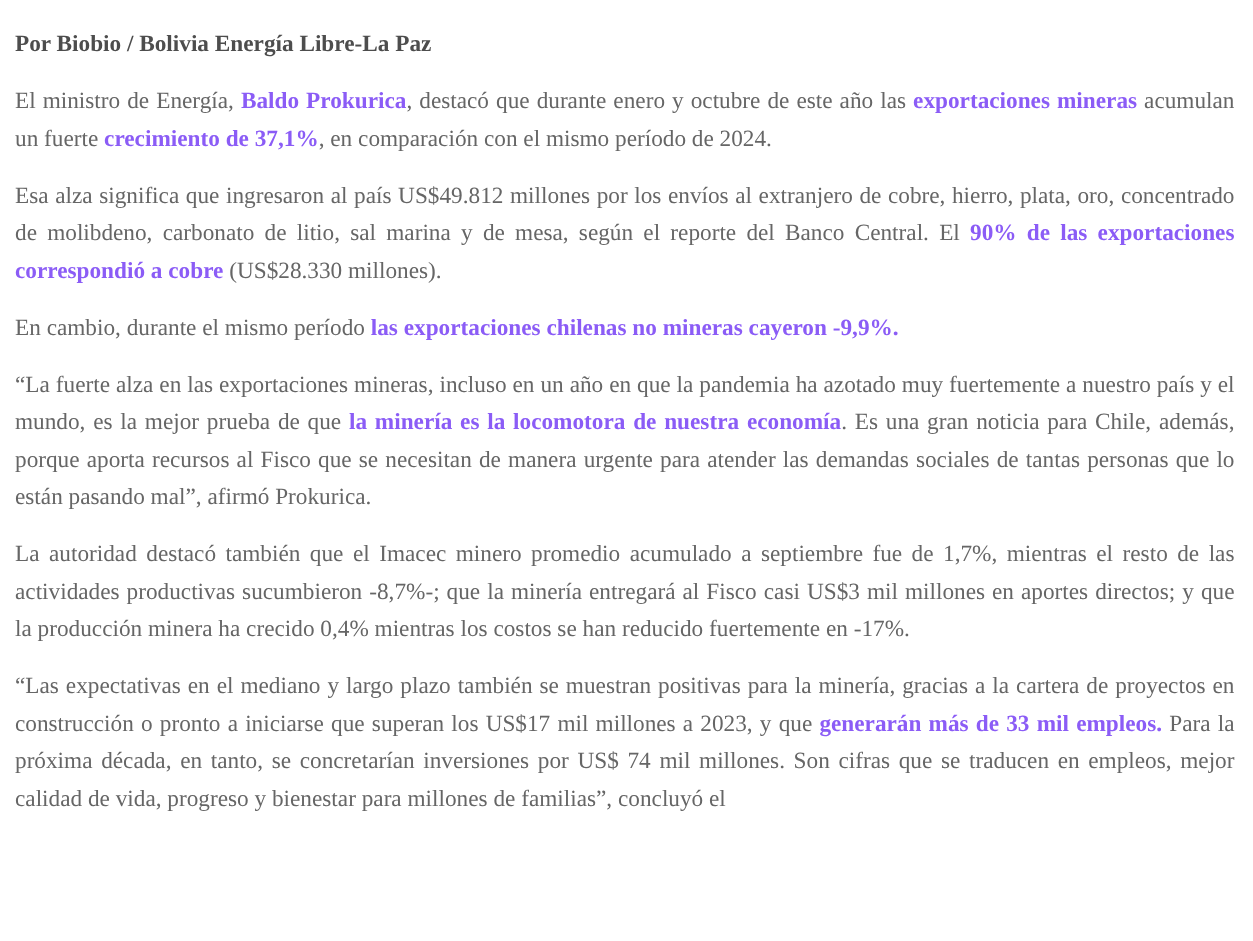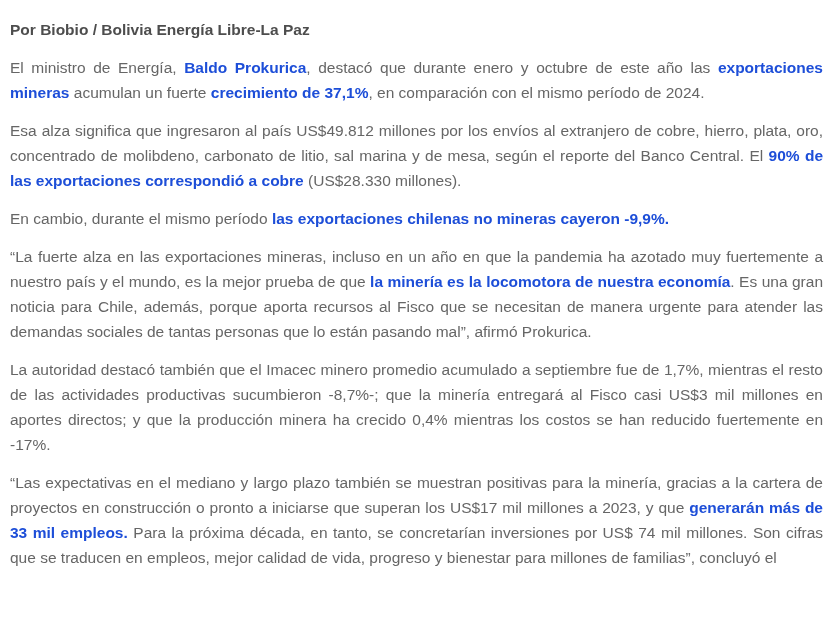--- a/index.html
+++ b/index.html
@@ -13,29 +13,30 @@
     font-size: 15.5px;
     line-height: 25px;
     color: #666666;
   }
   main.article {
     padding: 17px 12px 0 10px;
   }
   p {
     margin: 0 0 13px 0;
     text-align: justify;
+    font-family: Liberation Serif, serif;
   }
   p.byline {
     font-weight: 700;
     color: #4d4d4d;
     text-align: left;
   }
   .em {
     font-weight: 700;
-    color: #1d4ed8;
+    color: #8b5cf6;
   }
 </style>
 </head>
 <body>
 
 <main class="article">
   <p class="byline">Por Biobio / Bolivia Energía Libre-La Paz</p>
   <p class="para"><span>El ministro de Energía, </span><span class="em">Baldo Prokurica</span><span>, destacó que durante enero y octubre de este año las </span><span class="em">exportaciones mineras</span><span> acumulan un fuerte </span><span class="em">crecimiento de 37,1%</span><span>, en comparación con el mismo período de 2024.</span></p>
   <p class="para"><span>Esa alza significa que ingresaron al país US$49.812 millones por los envíos al extranjero de cobre, hierro, plata, oro, concentrado de molibdeno, carbonato de litio, sal marina y de mesa, según el reporte del Banco Central. El </span><span class="em">90% de las exportaciones correspondió a cobre</span><span> (US$28.330 millones).</span></p>
   <p class="para"><span>En cambio, durante el mismo período </span><span class="em">las exportaciones chilenas no mineras cayeron -9,9%.</span></p>

